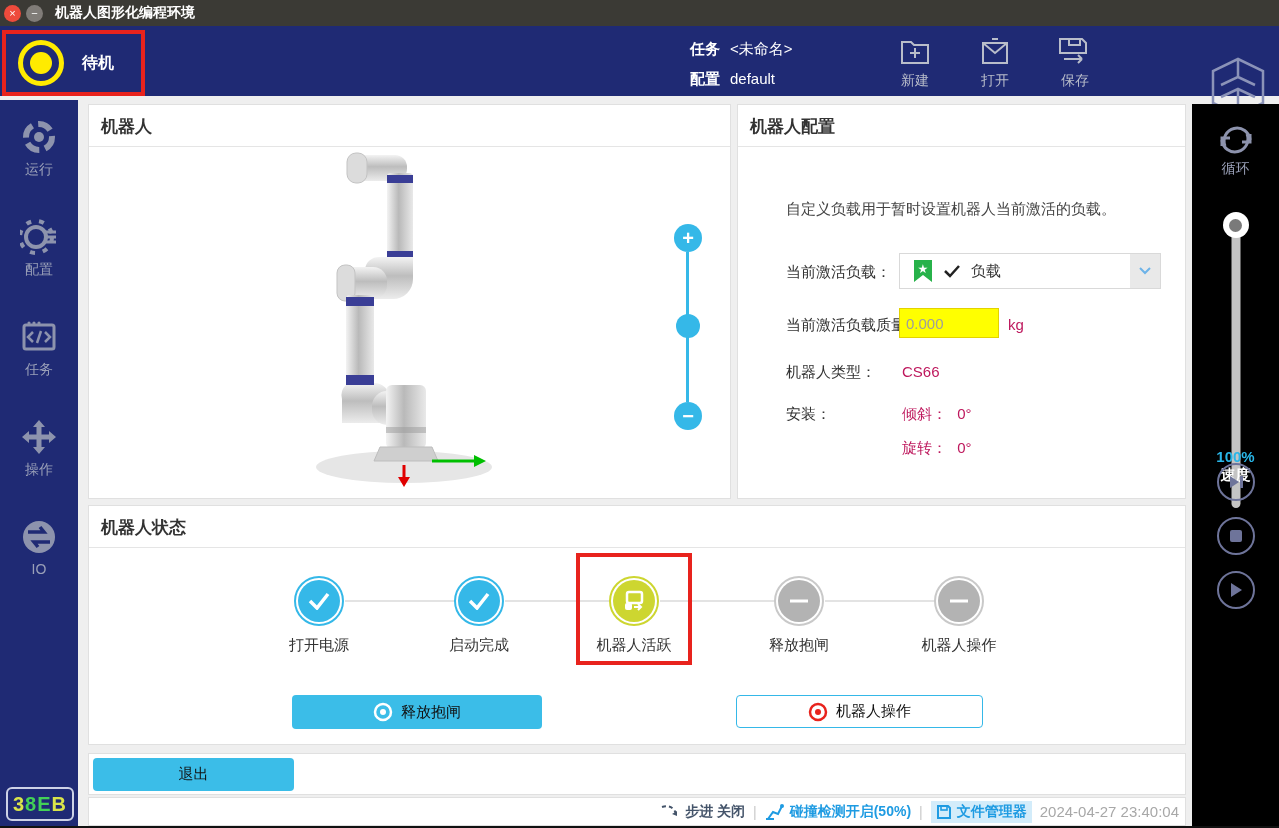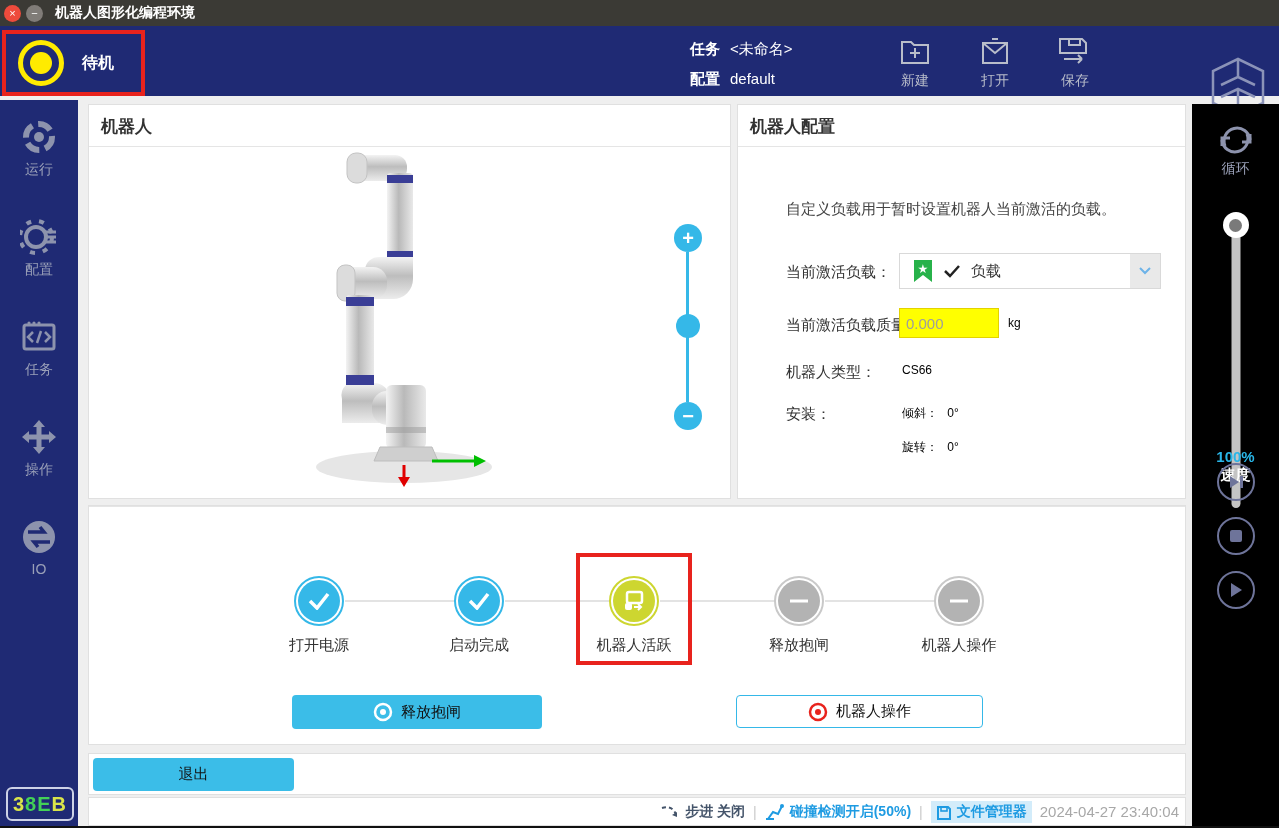--- a/index.html
+++ b/index.html
@@ -68,21 +68,21 @@
   .zoomctl-handle { position:absolute; width:24px; height:24px; border-radius:50%; background:#35b8e8; cursor:pointer; }
 
   
   .cfg-desc { position:absolute; left:48px; top:95px; font-size:15px; color:#444; }
   .cfg-label { position:absolute; left:48px; font-size:15px; color:#333; }
   .dropdown { position:absolute; left:161px; top:148px; width:262px; height:36px; background:#fff; border:1px solid #d9d9d9; display:flex; align-items:center; cursor:pointer; }
   .dd-bookmark { width:20px; height:24px; margin-left:13px; position:relative; }
   .dd-text { font-size:15px; color:#333; margin-left:10px; }
   .dd-chevron { margin-left:auto; width:30px; height:34px; background:#e9e9e9; display:flex; align-items:center; justify-content:center; }
   .mass-input { position:absolute; left:161px; top:203px; width:100px; height:30px; background:#ffff00; border:1px solid #e3d200; font-size:15px; color:#9e9e9e; padding-left:6px; font-family:"Liberation Sans", sans-serif; outline:none; }
-  .cfg-value { position:absolute; font-size:12px; color:#000000; }
+  .cfg-value { position:absolute; font-size:15px; color:#be185d; }
 
   
   .step { position:absolute; top:70px; width:120px; display:flex; flex-direction:column; align-items:center; }
   .step-circle { width:50px; height:50px; border-radius:50%; background:#fff; display:flex; align-items:center; justify-content:center; }
   .step-circle .inner { width:42px; height:42px; border-radius:50%; display:flex; align-items:center; justify-content:center; }
   .step.done .step-circle { border:2px solid #35b8e8; }
   .step.done .inner { background:#35b8e8; }
   .step.active .step-circle { border:2px solid #cdd630; }
   .step.active .inner { background:#cdd630; }
   .step.pending .step-circle { border:2px solid #c9c9c9; }
@@ -90,21 +90,21 @@
   .step-label { margin-top:10px; font-size:15px; color:#333; }
   .step-line { position:absolute; top:94px; height:2px; background:#e3e3e3; }
   .red-box { position:absolute; border:4px solid #e8231d; background:transparent; }
 
   .btn-blue { background:#3bbde8; border:none; border-radius:4px; color:#111; font-size:15px; display:flex; align-items:center; justify-content:center; gap:8px; cursor:pointer; font-family:"Liberation Sans", sans-serif; }
   .btn-release { position:absolute; left:203px; top:189px; width:250px; height:34px; color:#111; }
   .btn-poweroff { position:absolute; left:647px; top:189px; width:247px; height:33px; background:#fff; border:1px solid #35b8e8; border-radius:4px; color:#111; font-size:15px; display:flex; align-items:center; justify-content:center; gap:8px; cursor:pointer; font-family:"Liberation Sans", sans-serif; }
   .btn-exit { position:absolute; left:4px; top:4px; width:201px; height:33px; }
 
   
-  .sb-item { display:flex; align-items:flex-end; gap:5px; }
+  .sb-item { display:flex; align-items:center; gap:5px; }
   .sb-step { color:#44546a; font-weight:bold; }
   .sb-blue { color:#1e9be2; font-weight:bold; }
   .sb-fm { background:#d3ecfa; padding:2px 5px; }
   .sb-sep { color:#c9c9c9; margin:0 8px; }
   .sb-time { color:#a8a8a8; margin-left:8px; font-size:15px; }
 
   .bottom-strip { left:0; top:826px; width:1279px; height:2px; background:#111; }
 </style>
 </head>
 <body>
@@ -334,20 +334,21 @@
     <span>倾斜：</span>
     <span style="margin-left:6px;">0°</span>
   </div>
   <div class="cfg-value" style="left:164px; top:334px;">
     <span>旋转：</span>
     <span style="margin-left:6px;">0°</span>
   </div>
 </div>
 
 <div class="abs panel status-panel">
+  <div class="panel-title">机器人状态</div>
   <div class="panel-divider"></div>
 
   <div class="step-line" style="left:256px; width:136px;"></div>
   <div class="step-line" style="left:416px; width:131px;"></div>
   <div class="step-line" style="left:571px; width:151px;"></div>
   <div class="step-line" style="left:736px; width:146px;"></div>
 
   <div class="step done" style="left:170px;">
     <div class="step-circle">
         <div class="inner">

